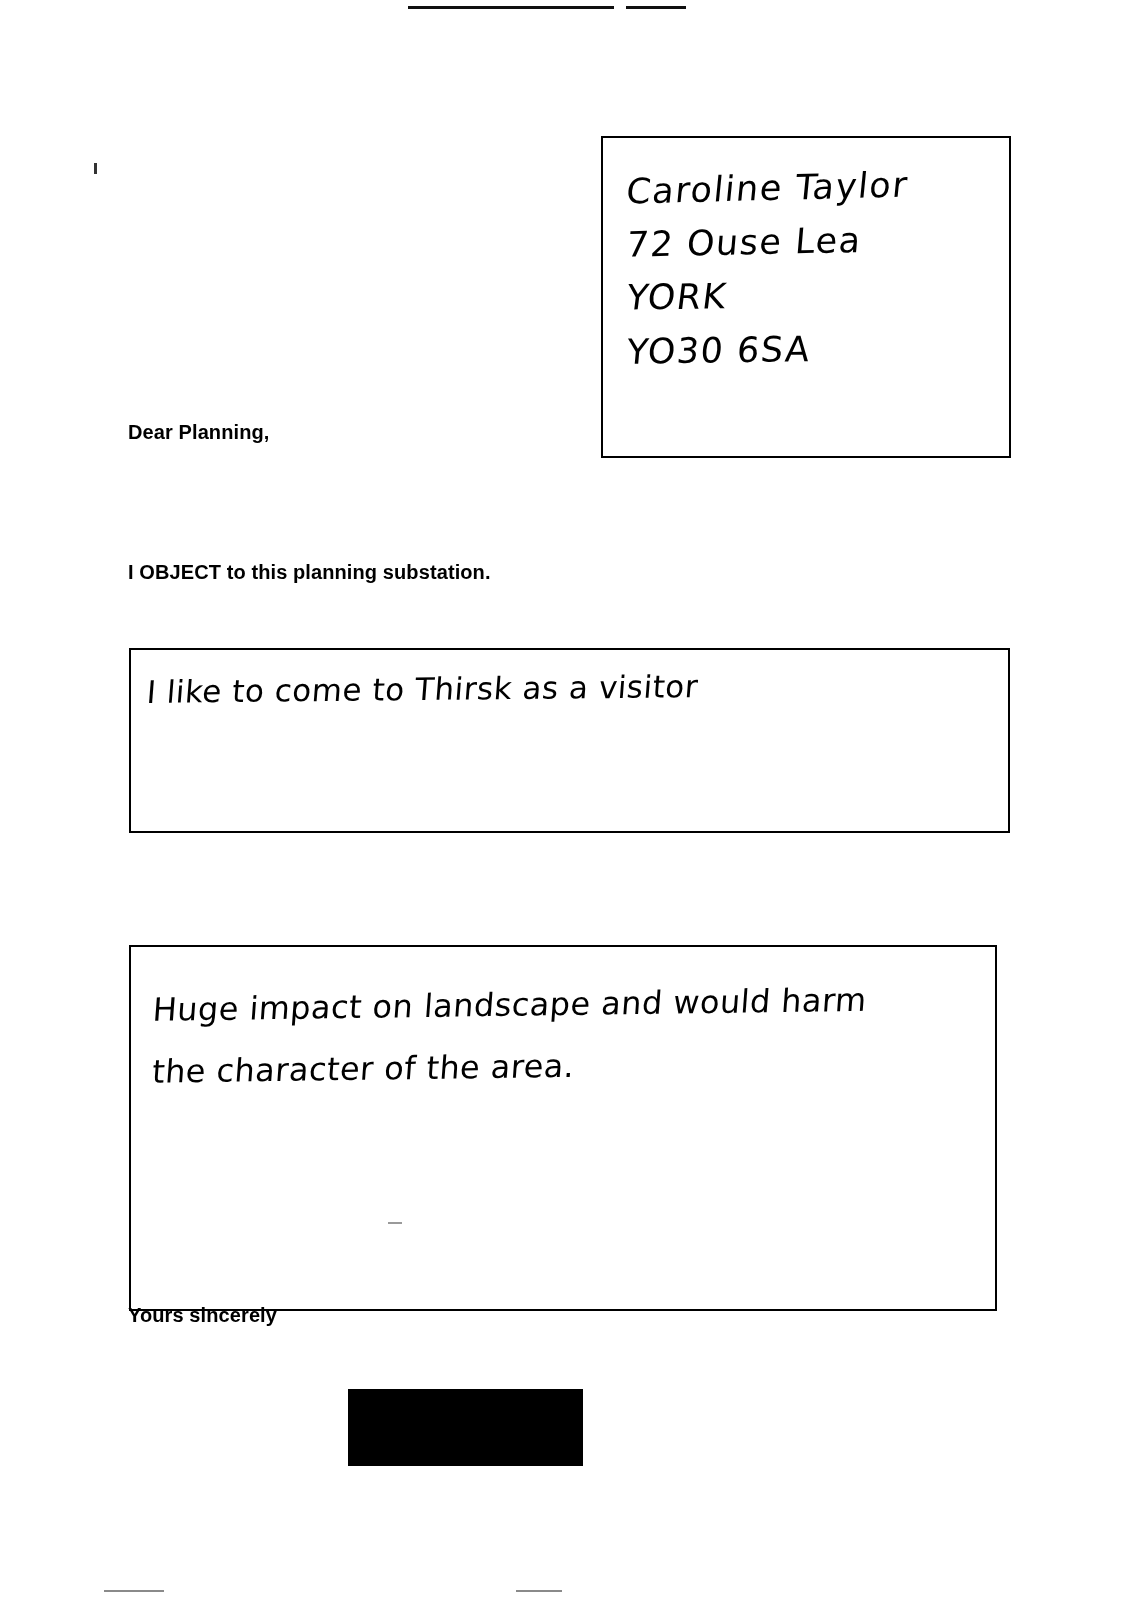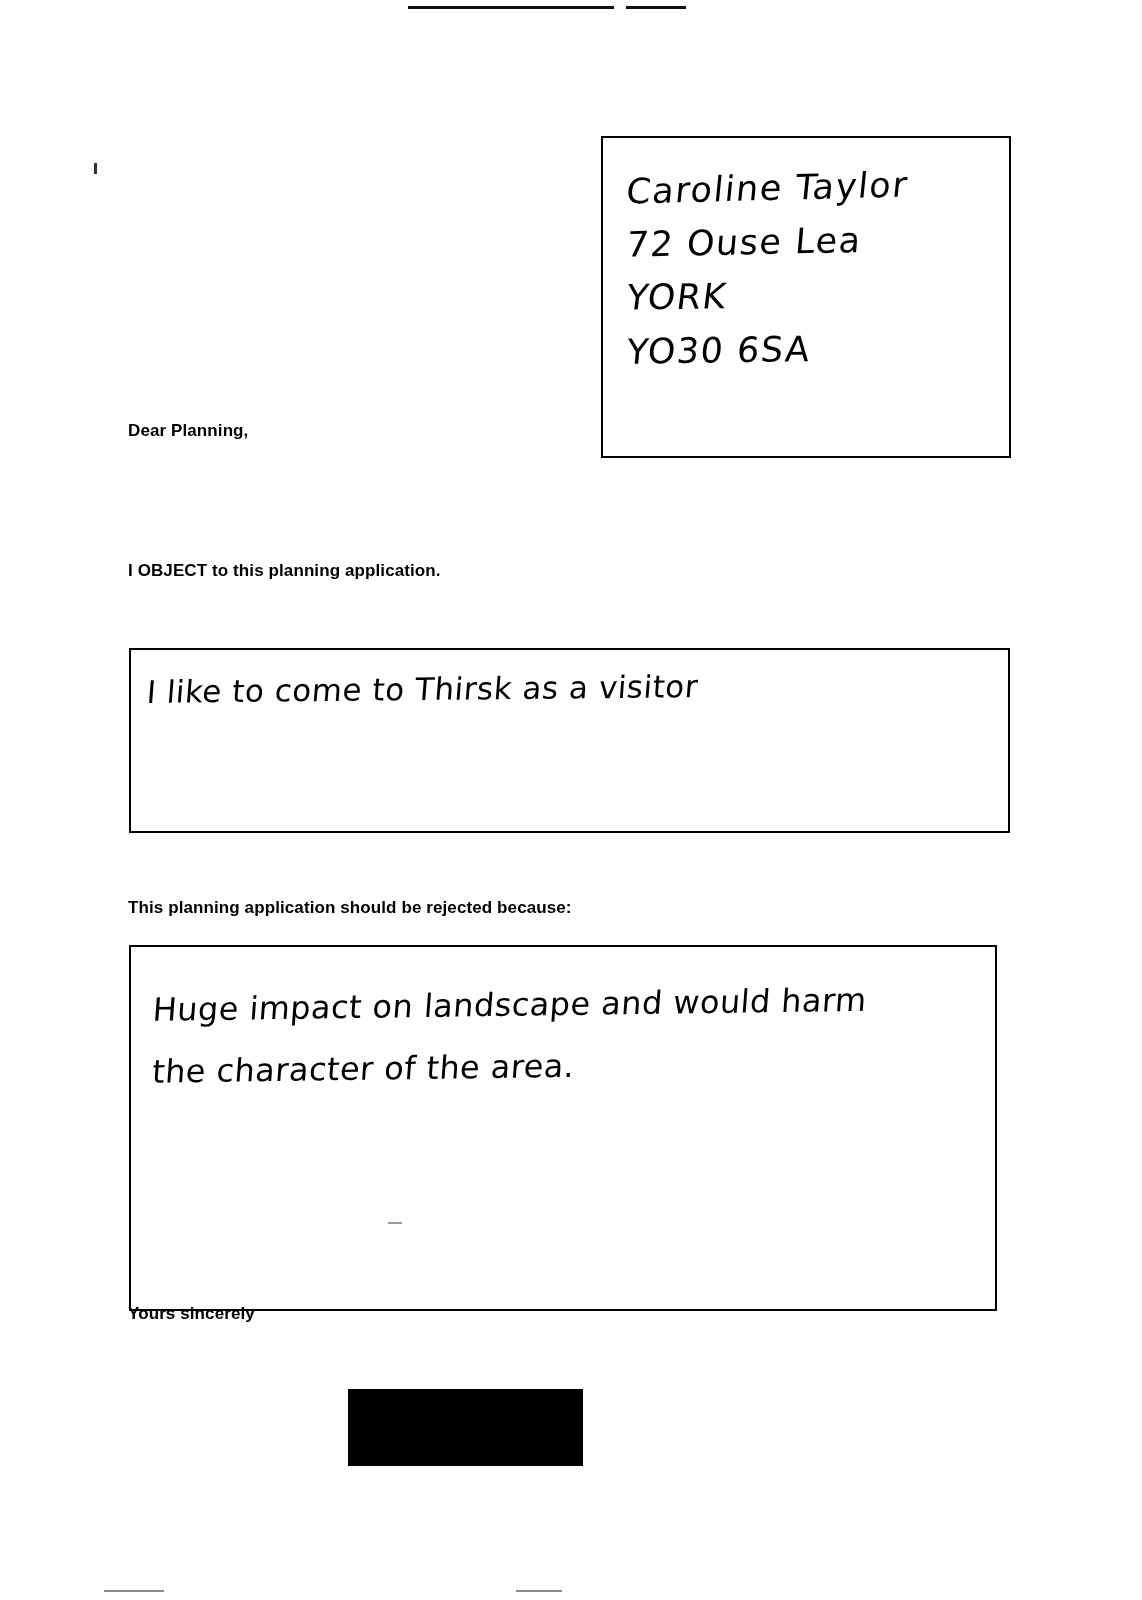--- a/index.html
+++ b/index.html
@@ -97,21 +97,21 @@
   }
   .address-lines .hline.l1 { transform: skewX(-7deg) rotate(-1.4deg); }
   .address-lines .hline.l2 { transform: skewX(-6deg) rotate(-1.2deg); }
   .address-lines .hline.l3 { transform: skewX(-8deg) rotate(-0.8deg); }
   .address-lines .hline.l4 { transform: skewX(-6deg) rotate(-0.9deg); }
 
   
   .letter-line {
     position: absolute;
     left: 128px;
-    font-size: 17px;
+    font-size: 20px;
     font-weight: bold;
     letter-spacing: 0.1px;
     white-space: nowrap;
   }
   .l-dear      { top: 421px; }
   .l-appnum    { top: 470px; }
   .l-subject   { top: 512px; }
   .l-object    { top: 561px; }
   .l-affects   { top: 605px; }
   .l-rejected  { top: 898px; }
@@ -193,27 +193,26 @@
   <div class="address-box">
     <div class="address-lines">
       <div class="hand hline l1">Caroline Taylor</div>
       <div class="hand hline l2">72 Ouse Lea</div>
       <div class="hand hline l3">YORK</div>
       <div class="hand hline l4">YO30 6SA</div>
     </div>
   </div>
 
   <div class="letter-line l-dear">Dear Planning,</div>
-  <div class="letter-line l-object">I OBJECT to this planning application.</div>
+  <div class="letter-line l-object">I OBJECT to this planning substation.</div>
 
   <div class="answer-box box-affects">
     <div class="hand answer-text">I like to come to Thirsk as a visitor</div>
   </div>
 
-  <div class="letter-line l-rejected">This planning application should be rejected because:</div>
 
   <div class="answer-box box-reject">
     <div class="hand answer-text">
       <span class="r1">Huge impact on landscape and would harm</span>
       <span class="r2">the character of the area.</span>
     </div>
   </div>
 
   <div class="speck"></div>
 

